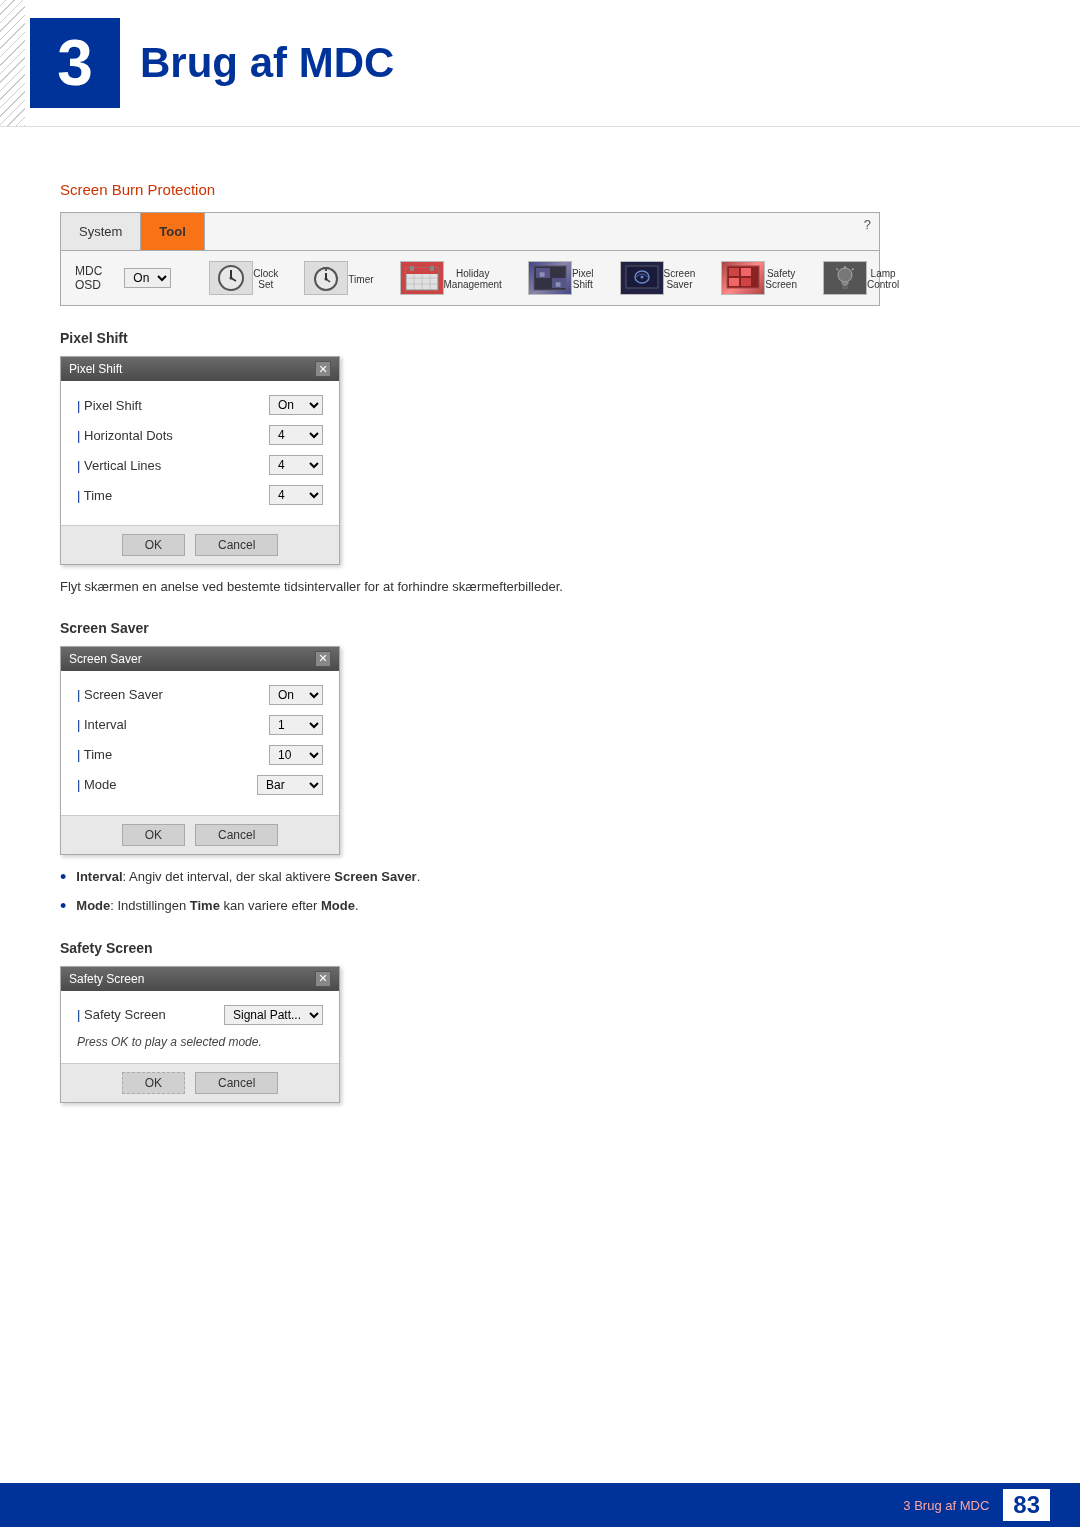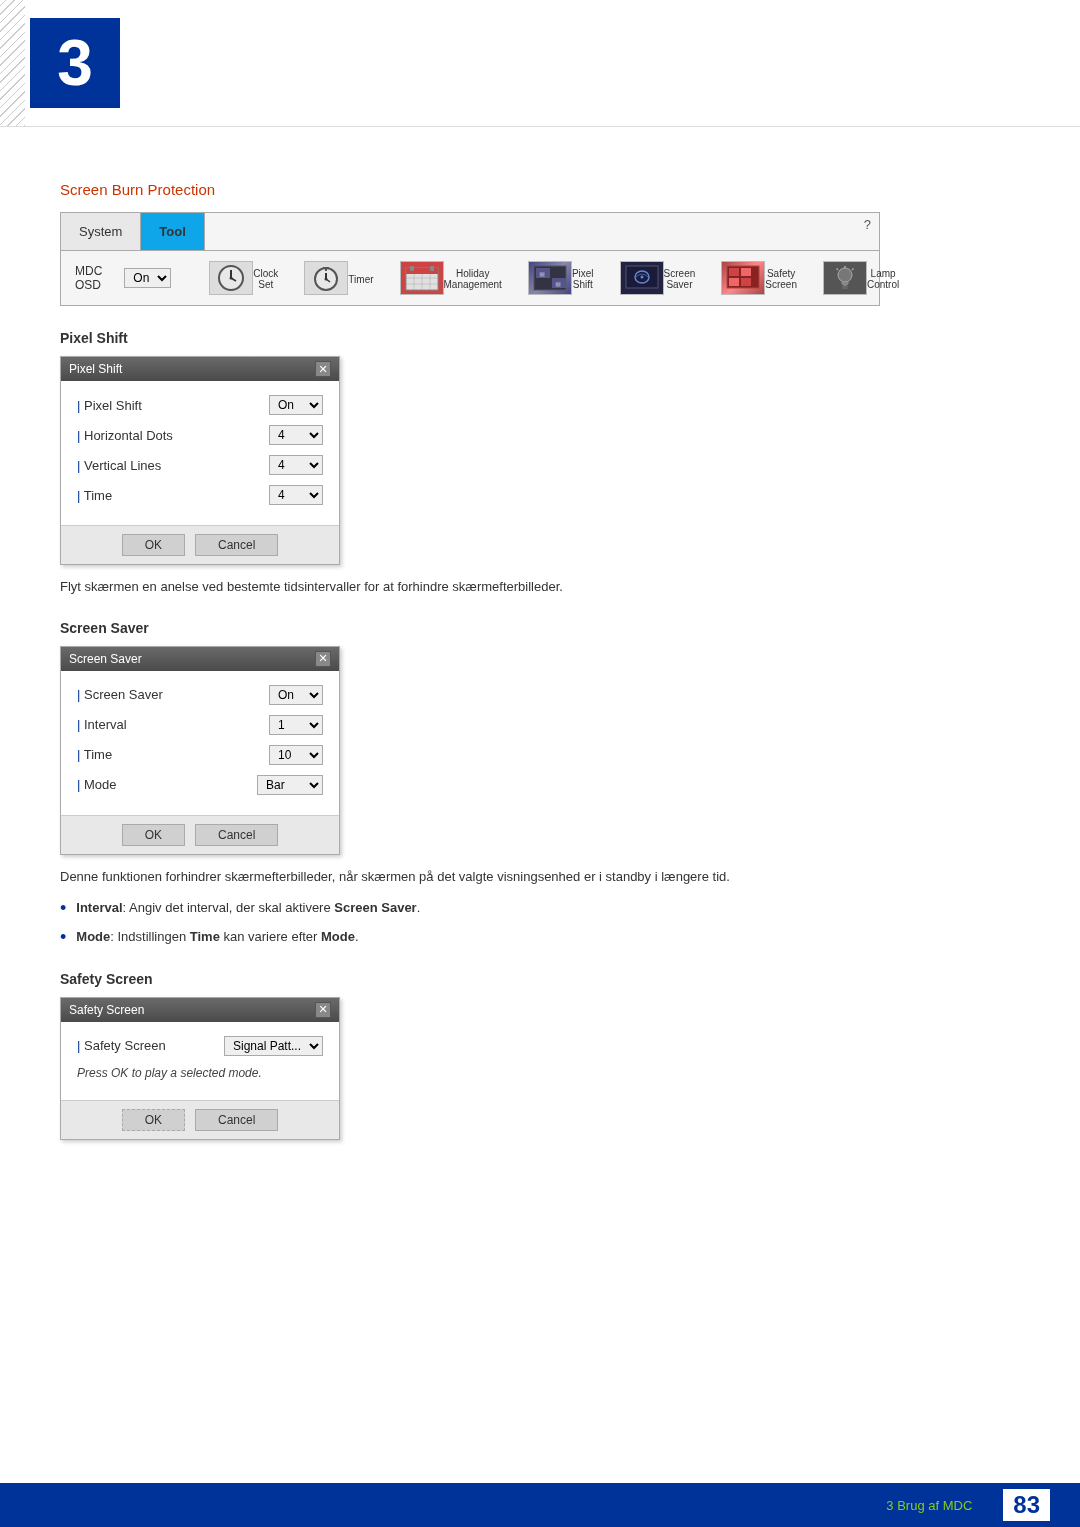--- a/index.html
+++ b/index.html
@@ -78,21 +78,21 @@
       border-bottom: 1px solid #aaa;
     }
     .toolbar-tab {
       padding: 11px 18px;
       font-size: 13px;
       border-right: 1px solid #aaa;
       background: #e8e8e8;
       cursor: pointer;
     }
     .toolbar-tab.active {
-      background: #0ea5e9;
+      background: #f97316;
       font-weight: bold;
     }
     .toolbar-help {
       margin-left: auto;
       padding: 4px 8px;
       font-size: 13px;
       color: #555;
     }
     .toolbar-body {
       display: flex;
@@ -207,21 +207,21 @@
       cursor: pointer;
       min-width: 60px;
       text-align: right;
     }
     .dialog-btn-dashed {
       border-style: dashed;
     }
     .dialog-note {
       font-size: 12px;
       color: #444;
-      margin: 6px 0 10px 0;
+      margin: 6px 0 4px 0;
       font-style: italic;
     }
 
     
     .subsection-heading {
       font-size: 14px;
       font-weight: bold;
       color: #333;
       margin: 22px 0 10px 0;
     }
@@ -265,23 +265,23 @@
       left: 0;
       right: 0;
       height: 44px;
       background: #003399;
       display: flex;
       align-items: center;
       justify-content: flex-end;
       padding: 0 30px;
     }
     .footer-text {
-      color: #84cc16;
-      font-size: 13px;
-      margin-right: 31px;
+      color: #fca5a5;
+      font-size: 13px;
+      margin-right: 14px;
     }
     .footer-page-num {
       background: #fff;
       color: #003399;
       font-size: 24px;
       font-weight: bold;
       padding: 2px 10px;
     }
 
     
@@ -304,20 +304,21 @@
       background: #555;
     }
   </style>
 </head>
 <body>
 
 <div class="header">
   <div class="chapter-number-box">
     <span>3</span>
   </div>
+  <div class="chapter-title">Brug af MDC</div>
 </div>
 
 <div class="content">
 
   <div class="section-heading">Screen Burn Protection</div>
 
   <div class="toolbar-panel">
     <div class="toolbar-tabs">
       <div class="toolbar-tab">System</div>
       <div class="toolbar-tab active">Tool</div>
@@ -500,21 +501,20 @@
           <option>Bar</option><option>Eraser</option><option>Pixel</option>
         </select>
       </div>
     </div>
     <div class="dialog-footer">
       <div class="dialog-btn">OK</div>
       <div class="dialog-btn">Cancel</div>
     </div>
   </div>
 
-  <p class="body-text">Denne funktionen forhindrer skærmefterbilleder, når skærmen på det valgte visningsenhed er i standby i længere tid.</p>
 
   <ul class="bullet-list">
     <li>
       <span class="bullet-dot">•</span>
       <span>
         <span class="bold-text">Interval</span>: Angiv det interval, der skal aktivere <span class="bold-text">Screen Saver</span>.
       </span>
     </li>
     <li>
       <span class="bullet-dot">•</span>

